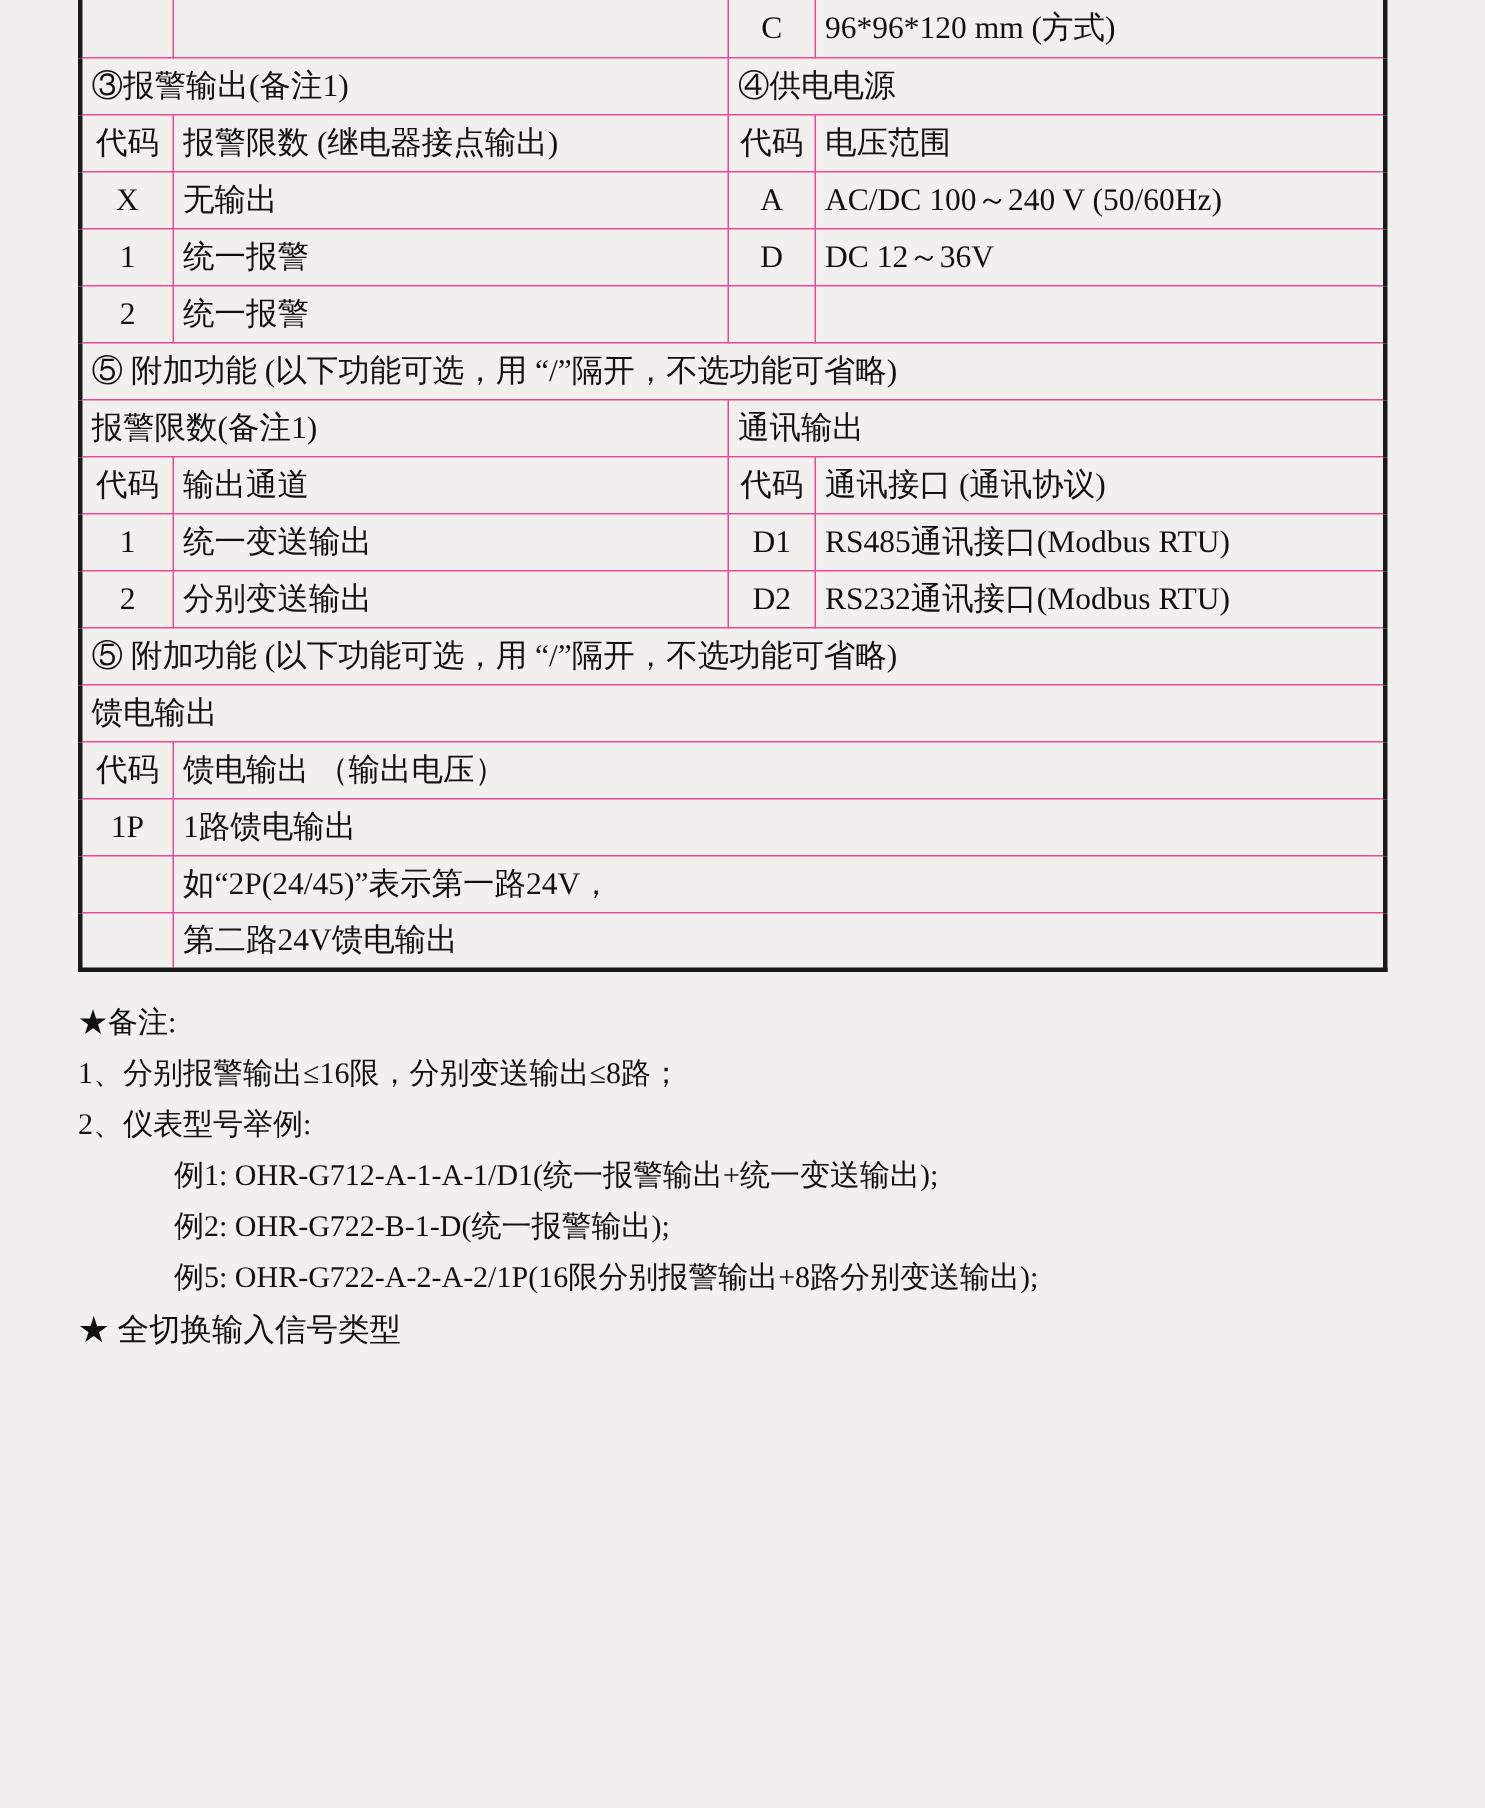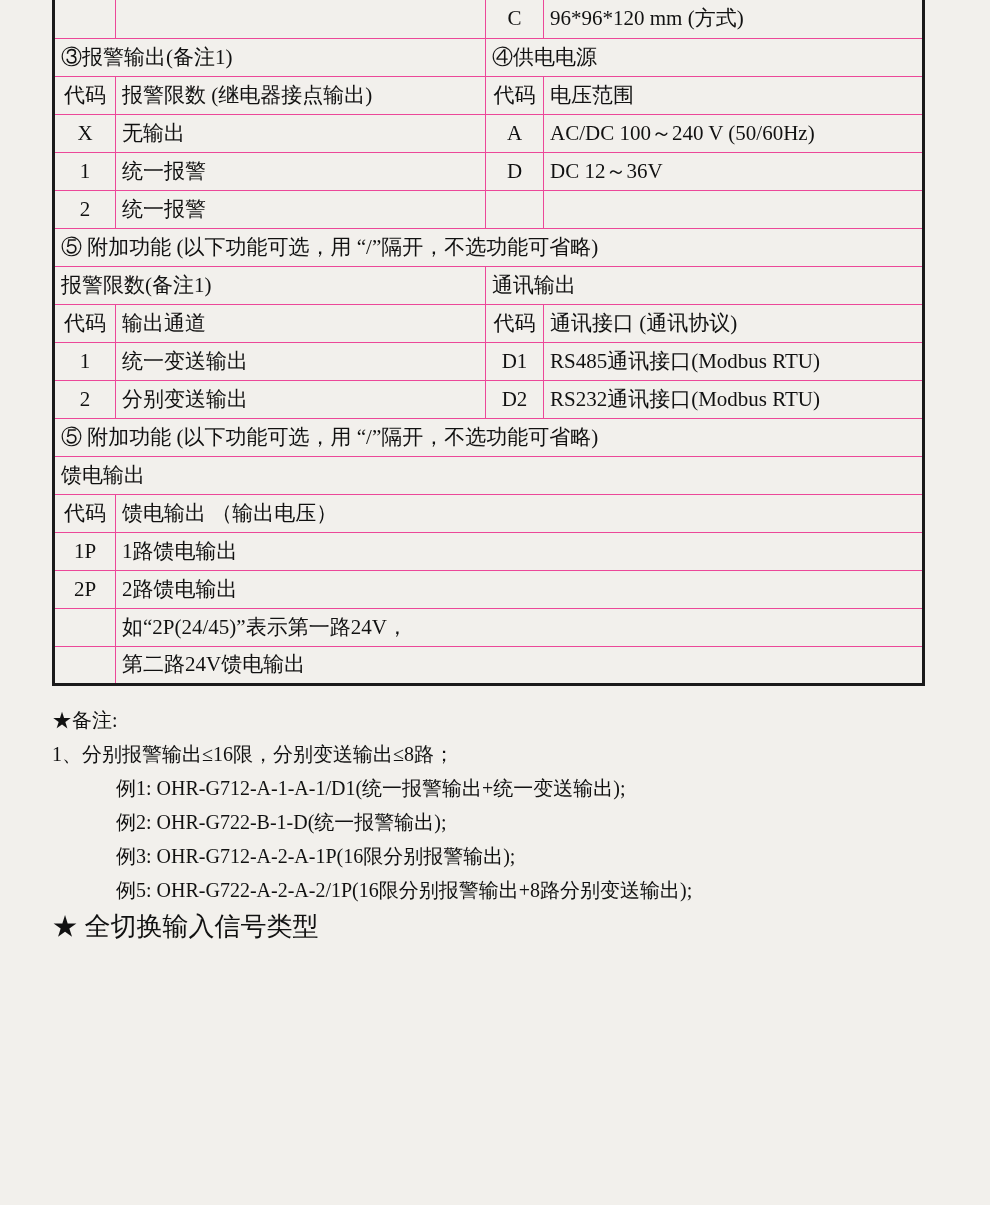--- a/index.html
+++ b/index.html
@@ -67,21 +67,21 @@
   }
   .notes .line {
     margin: 0 0 14px 0;
     white-space: nowrap;
   }
   .notes .line.ex {
     margin-left: 64px;
   }
   .star-line {
     margin-top: 30px;
-    font-size: 26px;
+    font-size: 21px;
   }
   .bold {
     font-weight: normal;
   }
 </style>
 </head>
 <body>
 
 <div class="page">
 
@@ -174,37 +174,33 @@
       <tr>
         <td class="outer-left code-cell">代码</td>
         <td class="outer-right" colspan="3">馈电输出 （输出电压）</td>
       </tr>
 
       <tr>
         <td class="outer-left code-cell tall">1P</td>
         <td class="outer-right tall lead-sp" colspan="3">1路馈电输出</td>
       </tr>
       <tr>
-        <td class="outer-left code-cell tall">2P</td>
-        <td class="outer-right tall lead-sp" colspan="3">2路馈电输出</td>
-      </tr>
-      <tr>
         <td class="outer-left code-cell tall"></td>
         <td class="outer-right tall indent2" colspan="3">如“2P(24/45)”表示第一路24V，</td>
       </tr>
       <tr>
         <td class="outer-left outer-bottom code-cell tall"></td>
         <td class="outer-right outer-bottom tall indent2" colspan="3">第二路24V馈电输出</td>
       </tr>
     </tbody>
   </table>
 
   <div class="notes">
     <div class="line bold">★备注:</div>
     <div class="line">1、分别报警输出≤16限，分别变送输出≤8路；</div>
+    <div class="line">2、仪表型号举例:</div>
     <div class="line ex">例1: OHR-G712-A-1-A-1/D1(统一报警输出+统一变送输出);</div>
     <div class="line ex">例2: OHR-G722-B-1-D(统一报警输出);</div>
-    <div class="line ex">例3: OHR-G712-A-2-A-1P(16限分别报警输出);</div>
     <div class="line ex">例5: OHR-G722-A-2-A-2/1P(16限分别报警输出+8路分别变送输出);</div>
     <div class="line star-line bold">★ 全切换输入信号类型</div>
   </div>
 
 </div>
 
 </body></html>

